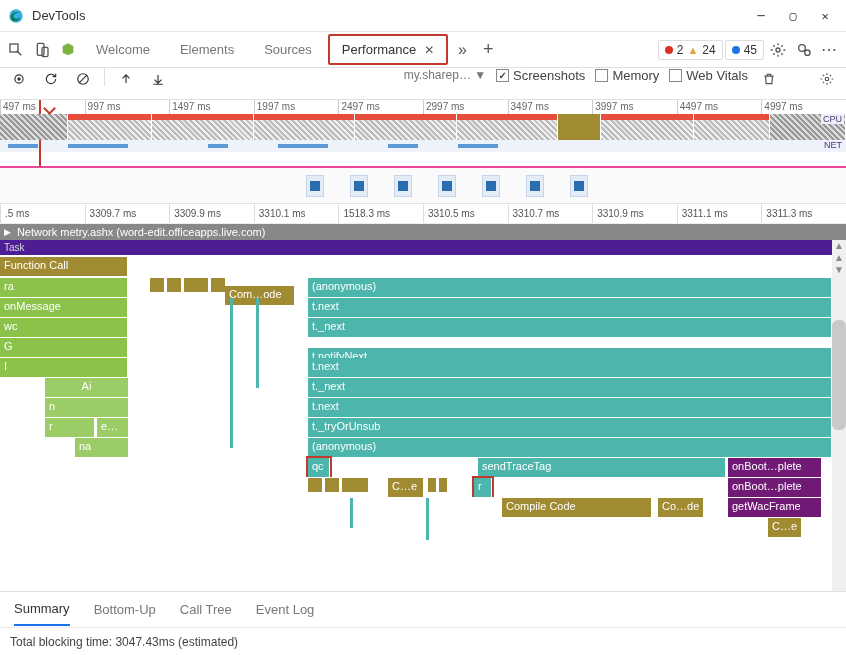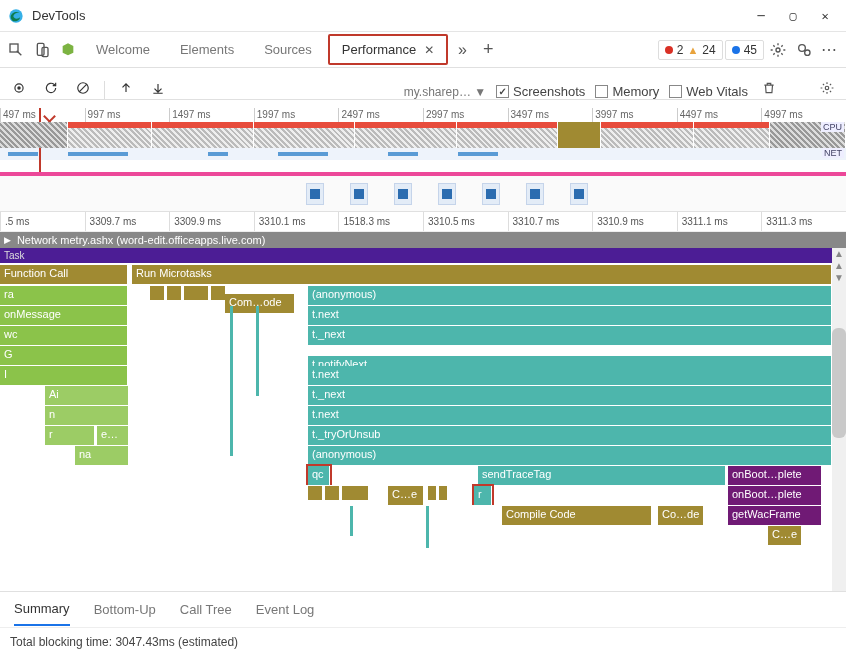--- a/index.html
+++ b/index.html
@@ -13,28 +13,28 @@
   .iconbtn { width:24px; height:24px; display:flex; align-items:center; justify-content:center; color:#555; cursor:pointer; }
   .iconbtn svg { width:16px; height:16px; }
   .tab { padding: 9px 14px; color:#777; font-size:13px; cursor:pointer; }
   .tab.active { color:#333; border:2px solid #c0392b; border-radius:2px; padding:6px 12px; display:flex; align-items:center; gap:8px;}
   .tab.active .x { font-size:12px; color:#555;}
   .flex-spacer { flex:1; }
   .badge { display:inline-flex; align-items:center; gap:4px; padding:2px 6px; border-radius:2px; font-size:12px; border:1px solid #ddd; cursor:pointer;}
   .badge .dot-r { width:8px; height:8px; border-radius:50%; background:#d93025; }
   .badge .tri { color:#e8a33d; font-size:11px;}
   .badge .dot-b { width:8px; height:8px; border-radius:50%; background:#1a73e8; }
-  .toolbar2 { height:32px; display:flex; align-items:flex-end; gap:10px; padding:0 8px; border-bottom:1px solid #e0e0e0; }
+  .toolbar2 { height:32px; display:flex; align-items:flex-start; gap:10px; padding:0 8px; border-bottom:1px solid #e0e0e0; }
   .tbtn { width:22px; height:22px; display:flex; align-items:center; justify-content:center; cursor:pointer; color:#444;}
   .tbtn svg { width:14px; height:14px;}
   .dropdown { color:#777; font-size:12px;}
   .checkbox { display:flex; align-items:center; gap:4px; font-size:13px; color:#444; cursor:pointer;}
   .checkbox .box { width:13px; height:13px; border:1px solid #888; display:flex; align-items:center; justify-content:center; font-size:10px;}
   .checkbox .box.checked::after { content:"✓"; color:#444; font-weight:bold;}
-  .overview { height:68px; border-bottom:4px solid #ec4899; position:relative;margin-top:8px; }
+  .overview { height:68px; border-bottom:2px solid #ec4899; position:relative; }
   .ruler { height:14px; display:flex; font-size:10px; color:#666; align-items:center;}
   .ruler .tick { flex:1; border-left:1px solid #ccc; padding-left:2px; height:100%; line-height:14px;}
   .overview-row { height:26px; display:flex; position:relative;}
   .overview-row .chunk { height:100%; border-right:1px solid #fff; }
   .hatch { background: repeating-linear-gradient(45deg, #999 0 2px, #ddd 2px 4px);}
   .redbar { background: linear-gradient(to bottom, #e74c3c 0 6px, transparent 6px), repeating-linear-gradient(45deg, #bbb 0 2px, #eee 2px 4px);}
   .cpu-label,.net-label { position:absolute; right:2px; font-size:9px; background:#eef; color:#446; padding:0 2px;}
   .cpu-label{top:14px;} .net-label{top:40px;}
   .netrow { height:12px; background:#eef3fb; display:flex; align-items:center;}
   .netrow .n { height:4px; width:30px; background:#5b9bd5; margin-left:8px;}
@@ -273,39 +273,38 @@
 <div class="network-strip">
   <span class="tri">▶</span>
   <span>Network  metry.ashx (word-edit.officeapps.live.com)</span>
 </div>
 
 <div class="flame">
   <div class="task-strip"><span style="color:#ddd;font-size:10px;padding-left:4px;">Task</span></div>
 
   <div class="row olive" style="left:0; top:17px; width:128px;">Function Call</div>
 
-  <div class="row olive" style="left:132px; top:17px; right:14px;">Run Microtasks</div>
 
   <div class="olive-chips" style="left:150px; top:38px;">
       <div class="c"></div>
       <div class="c"></div>
       <div class="c" style="width:24px;"></div>
       <div class="c"></div>
     </div>
 
   <div class="row olive" style="left:225px; top:46px; width:70px;">Com…ode</div>
   <div style="position:absolute;left:230px;top:58px;width:3px;height:150px;background:#4db6ac;"></div>
   <div style="position:absolute;left:256px;top:58px;width:3px;height:90px;background:#4db6ac;"></div>
 
   <div class="row green" style="left:0; top:38px; width:128px;">ra</div>
   <div class="row green" style="left:0; top:58px; width:128px;">onMessage</div>
   <div class="row green" style="left:0; top:78px; width:128px;">wc</div>
   <div class="row green" style="left:0; top:98px; width:128px;">G</div>
   <div class="row green" style="left:0; top:118px; width:128px;">I</div>
-  <div class="row green-l" style="left:45px; top:138px; width:84px;">Ai</div>
+  <div class="row green-l" style="left:45px; top:138px; width:84px;text-align:center;">Ai</div>
   <div class="row green-l" style="left:45px; top:158px; width:84px;">n</div>
   <div class="row green-l" style="left:45px; top:178px; width:50px;">r</div>
   <div class="row green-l" style="left:97px; top:178px; width:32px;">e…</div>
   <div class="row green-l" style="left:75px; top:198px; width:54px;">na</div>
 
   <div class="row teal" style="left:308px; top:38px; right:14px;">(anonymous)</div>
   <div class="row teal" style="left:308px; top:58px; right:14px;">t.next</div>
   <div class="row teal" style="left:308px; top:78px; right:14px;">t._next</div>
   <div class="row teal" style="left:308px; top:108px; right:14px;">t.notifyNext</div>
   <div class="row teal" style="left:308px; top:118px; right:14px;">t.next</div>

